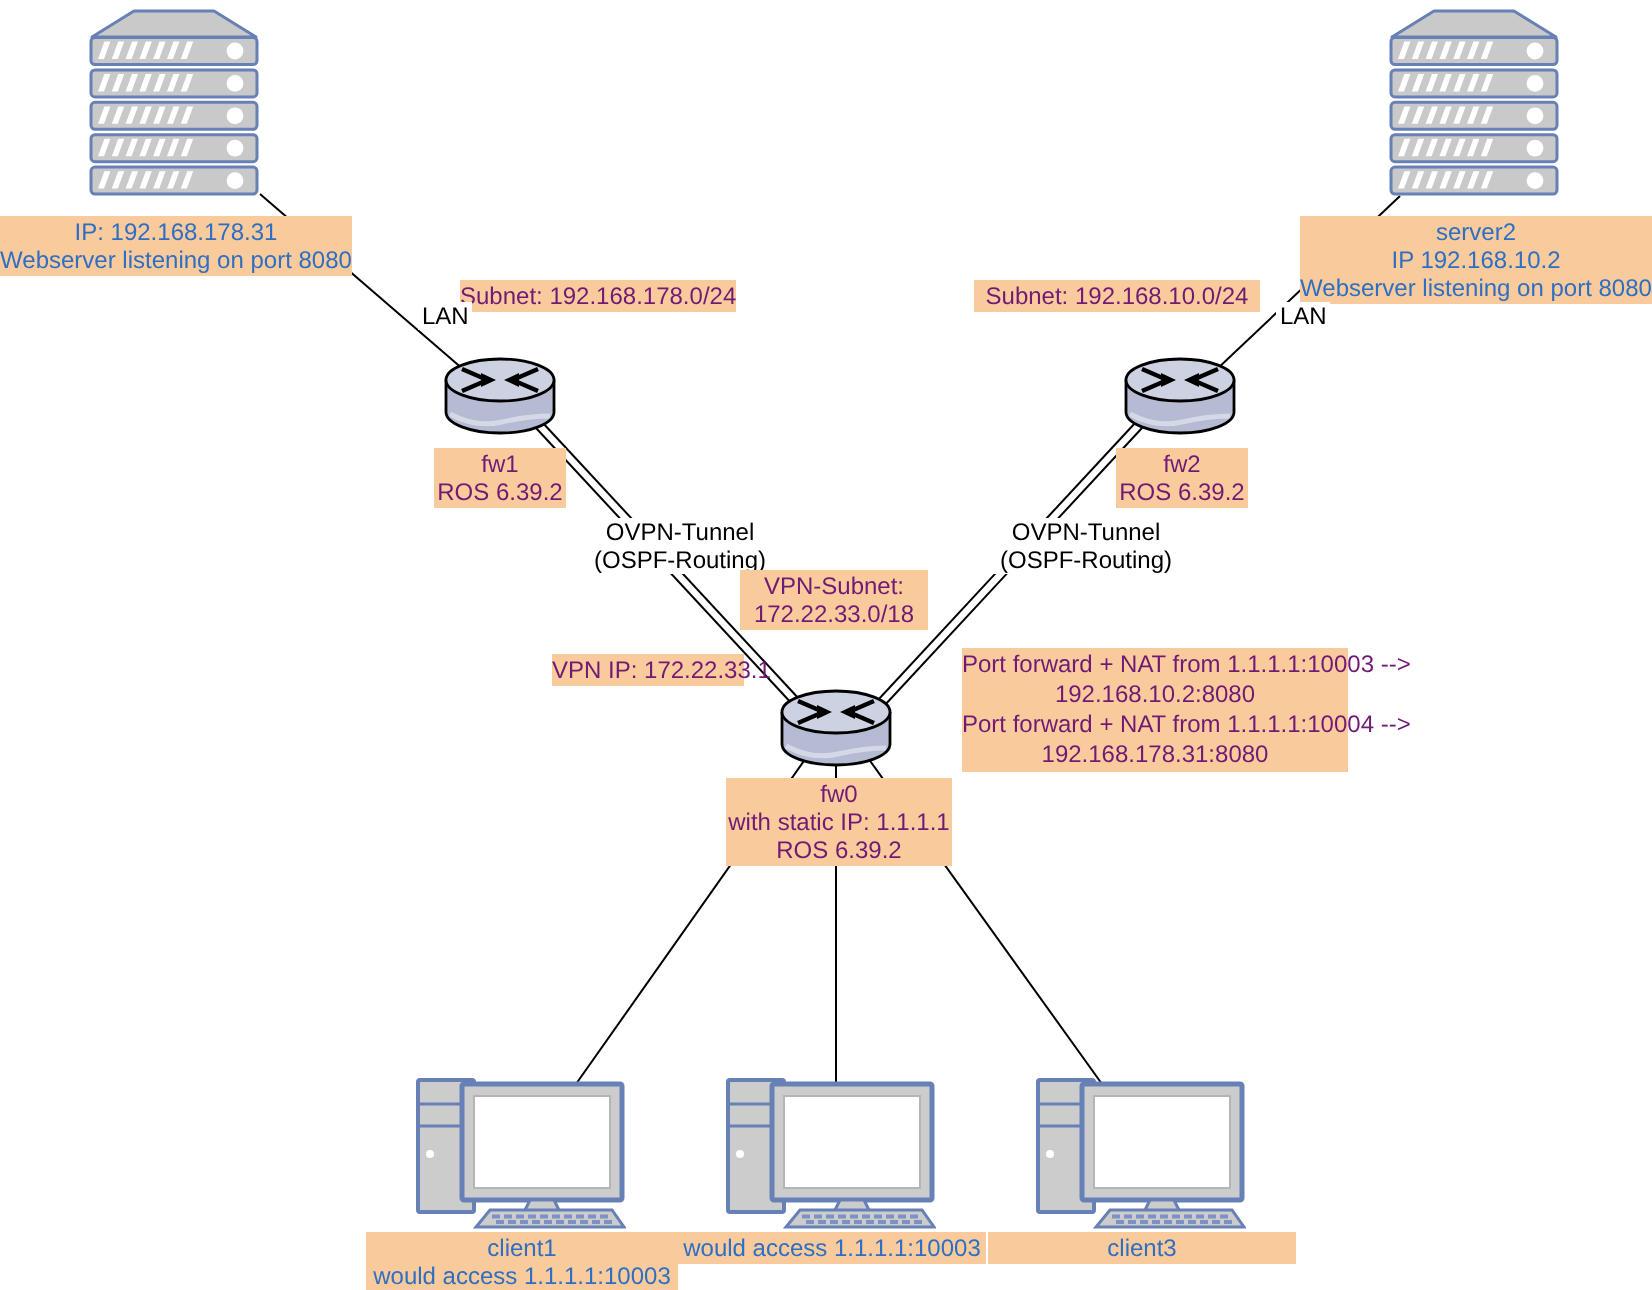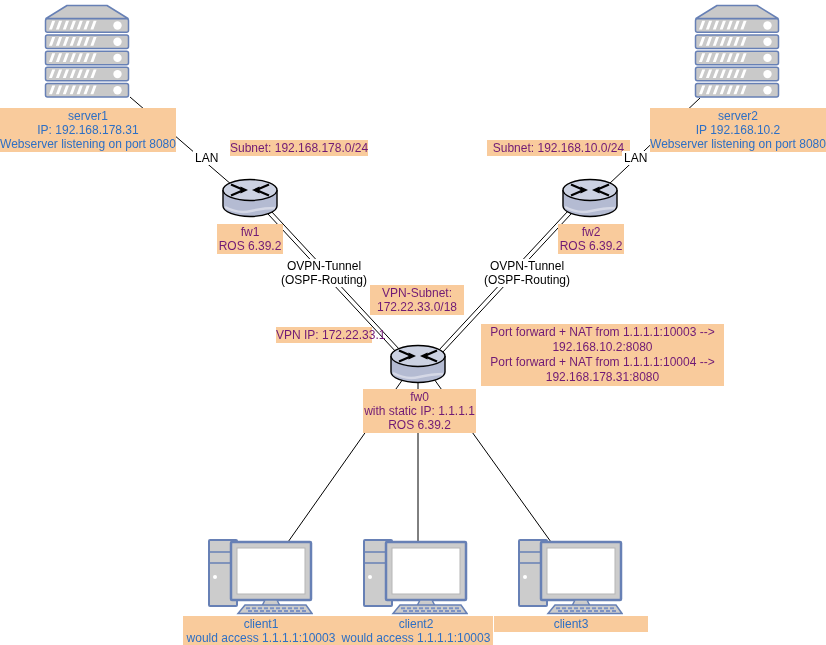--- a/index.html
+++ b/index.html
@@ -12,21 +12,21 @@
   .lbl{
     position:absolute;background:#f9cb9c;color:#701a75;
     font-size:12px;line-height:14px;text-align:center;
     white-space:nowrap;padding:1px 0;
   }
   .lbl.blue{color:#2e6fc4;}
   .lbl.tall{line-height:15px;}
   .plain{
     position:absolute;background:#ffffff;color:#000;
     font-size:12px;line-height:14px;text-align:center;
-    white-space:nowrap;padding:0 2px;
+    white-space:nowrap;padding:0 2px;margin-left:16px;
   }
 </style>
 </head>
 <body>
 
 <div class="canvas">
 
   <svg width="0" height="0" style="position:absolute" aria-hidden="true">
     <defs>
       <symbol id="sym-slat" overflow="visible">
@@ -98,21 +98,20 @@
       <use href="#sym-client"></use>
     </svg>
   <svg class="icon" style="left:362px;top:535px" width="106" height="80">
       <use href="#sym-client"></use>
     </svg>
   <svg class="icon" style="left:517px;top:535px" width="106" height="80">
       <use href="#sym-client"></use>
     </svg>
 
   <div class="lbl blue" style="left:0;top:108px;width:176px">
-    <div>server1</div>
     <div>IP: 192.168.178.31</div>
     <div>Webserver listening on port 8080</div>
   </div>
   <div class="lbl blue" style="left:650px;top:108px;width:176px">
     <div>server2</div>
     <div>IP 192.168.10.2</div>
     <div>Webserver listening on port 8080</div>
   </div>
   <div class="lbl" style="left:217px;top:224px;width:66px">
     <div>fw1</div>
@@ -125,21 +124,20 @@
   <div class="lbl" style="left:363px;top:389px;width:113px">
     <div>fw0</div>
     <div>with static IP: 1.1.1.1</div>
     <div>ROS 6.39.2</div>
   </div>
   <div class="lbl blue" style="left:183px;top:616px;width:156px">
     <div>client1</div>
     <div>would access 1.1.1.1:10003</div>
   </div>
   <div class="lbl blue" style="left:339px;top:616px;width:154px">
-    <div>client2</div>
     <div>would access 1.1.1.1:10003</div>
   </div>
   <div class="lbl blue" style="left:494px;top:616px;width:154px">
     <div>client3</div>
   </div>
 
   <div class="lbl" style="left:230px;top:140px;width:138px">Subnet: 192.168.178.0/24</div>
   <div class="lbl" style="left:487px;top:140px;width:143px">Subnet: 192.168.10.0/24</div>
   <div class="plain" style="left:193px;top:151px">LAN</div>
   <div class="plain" style="left:622px;top:151px">LAN</div>
@@ -149,20 +147,20 @@
   </div>
   <div class="plain" style="left:480px;top:259px;width:90px">
     <div>OVPN-Tunnel</div>
     <div>(OSPF-Routing)</div>
   </div>
   <div class="lbl" style="left:370px;top:285px;width:94px">
     <div>VPN-Subnet:</div>
     <div>172.22.33.0/18</div>
   </div>
   <div class="lbl" style="left:276px;top:327px;width:96px">VPN IP: 172.22.33.1</div>
-  <div class="lbl tall" style="left:481px;top:324px;width:243px">
+  <div class="lbl tall" style="left:481px;top:324px;width:193px">
     <div>Port forward + NAT from 1.1.1.1:10003 --&gt;</div>
     <div>192.168.10.2:8080</div>
     <div>Port forward + NAT from 1.1.1.1:10004 --&gt;</div>
     <div>192.168.178.31:8080</div>
   </div>
 
 </div>
 
 </body></html>

